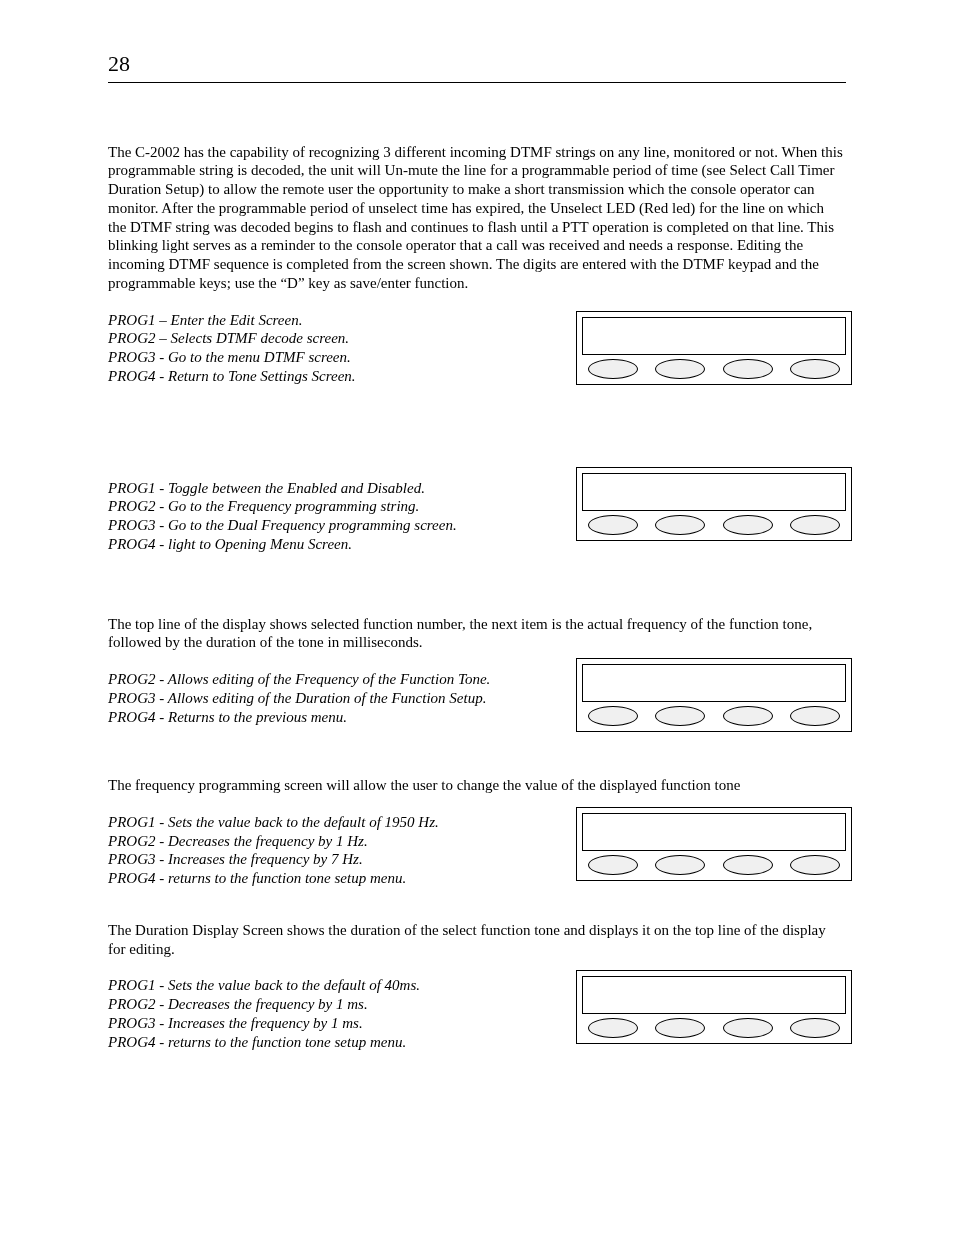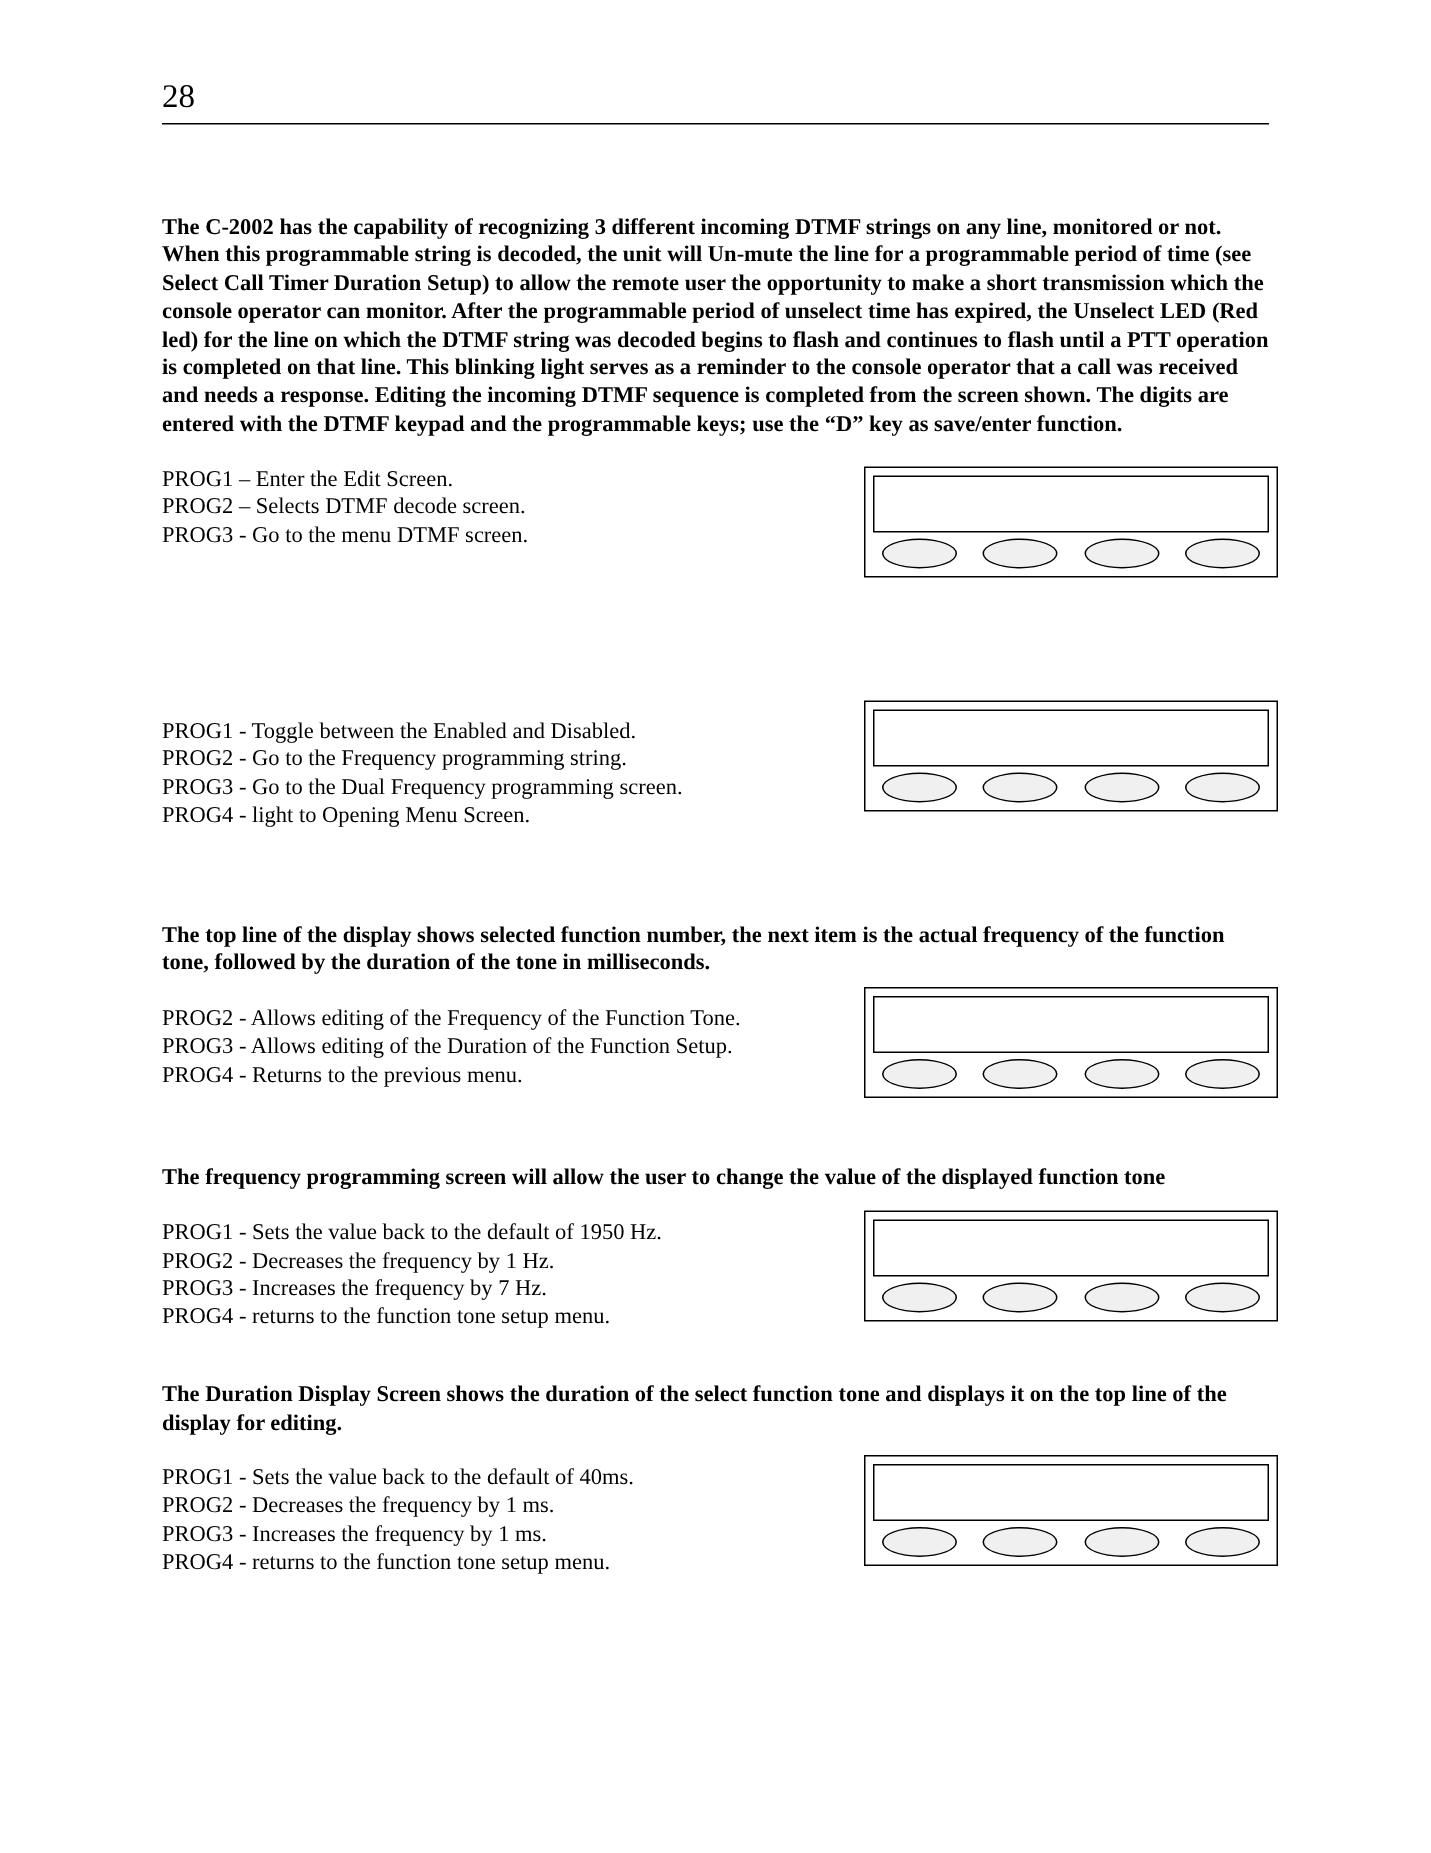--- a/index.html
+++ b/index.html
@@ -22,21 +22,20 @@
     font-size: 22px;
     margin-bottom: 4px;
   }
   .hr {
     border: 0;
     border-top: 1.5px solid #000;
     margin: 0 0 60px 0;
   }
   .para {
     margin-bottom: 18px;
-    font-weight: bold;
   }
   .section {
     position: relative;
     margin-bottom: 44px;
   }
   .section .prog-list {
     margin-top: 0;
   }
   .panel {
     position: absolute;
@@ -59,20 +58,21 @@
   }
   .oval {
     width: 48px;
     height: 18px;
     border: 1px solid #000;
     border-radius: 50%;
     background: #f0f0f0;
   }
   .prog-line {
     display: block;
+    font-style: italic;
   }
 </style>
 </head>
 <body>
 
 <div class="page">
 
   <div class="page-number">28</div>
   <hr class="hr">
 
@@ -85,20 +85,21 @@
         <div class="oval"></div>
         <div class="oval"></div>
         <div class="oval"></div>
         <div class="oval"></div>
       </div>
     </div>
     <div class="prog-list">
       <div class="prog-line">PROG1 – Enter the Edit Screen.</div>
       <div class="prog-line">PROG2 – Selects DTMF decode screen.</div>
       <div class="prog-line">PROG3 - Go to the menu DTMF screen.</div>
+      <div class="prog-line">PROG4 - Return to Tone Settings Screen.</div>
     </div>
   </div>
 
 
   <div class="section" style="height:80px; margin-bottom:56px;">
     <div class="panel" style="top:-12px;">
       <div class="panel-inner-top"></div>
       <div class="panel-buttons">
         <div class="oval"></div>
         <div class="oval"></div>

